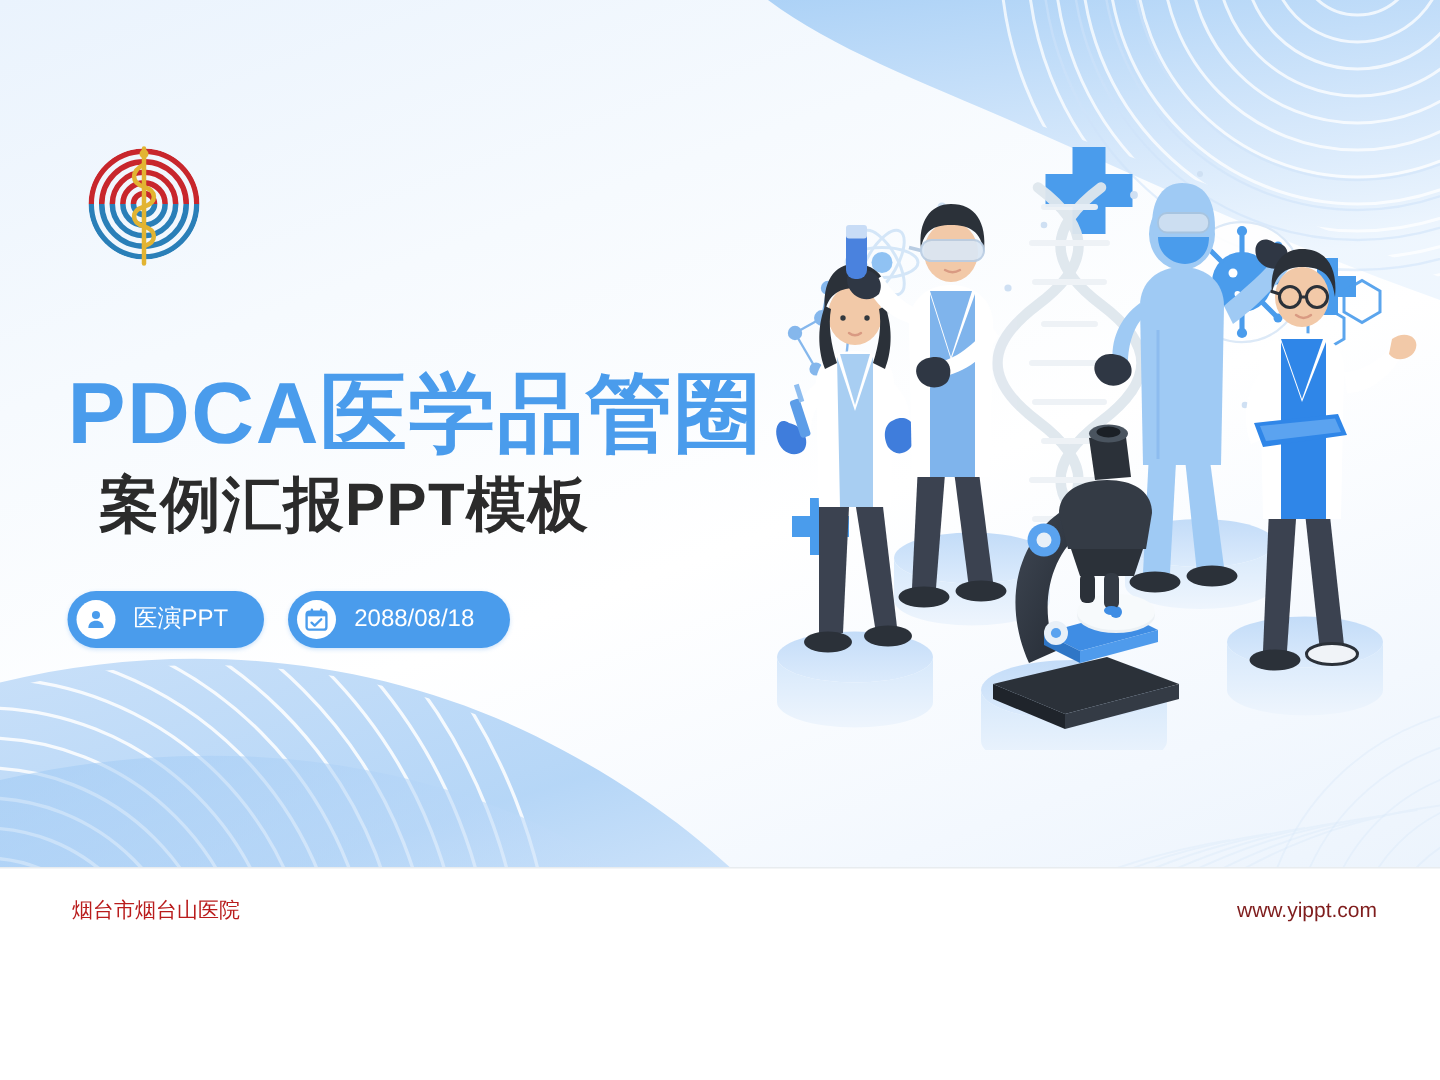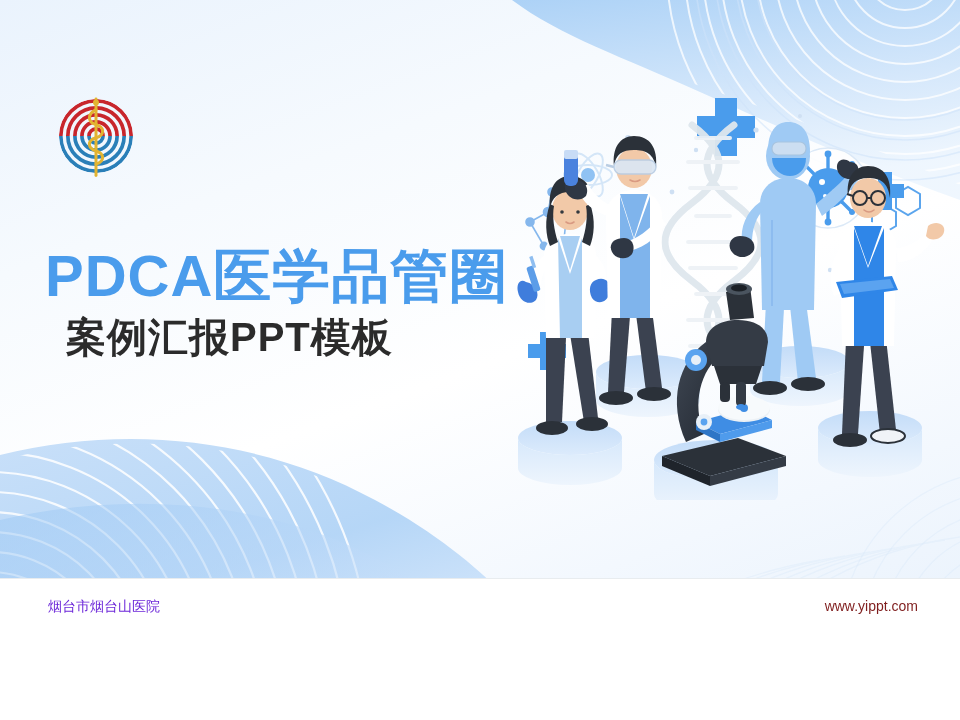--- a/index.html
+++ b/index.html
@@ -49,21 +49,21 @@
   
   .illus{position:absolute;left:500px;top:70px;width:460px;height:430px;}
   .illus svg{display:block;width:460px;height:430px;}
 
   
   .footer{
     position:absolute;left:0;bottom:0;width:960px;height:58px;background:#ffffff;
     border-top:1px solid #e8ecef;
   }
   .footer-left{
-    position:absolute;left:48px;top:19px;font-size:14px;color:#6d28d9;white-space:nowrap;
+    position:absolute;left:48px;top:19px;font-size:14px;color:#b91c1c;white-space:nowrap;
   }
   .footer-right{
     position:absolute;right:42px;top:19px;font-size:14px;color:#7f1d1d;white-space:nowrap;
   }
 </style>
 </head>
 <body>
 
 <div class="slide">
 
@@ -209,20 +209,46 @@
         <path d="M50,8 L50,95"></path>
         <path d="M50,20 C40,25 40,34 50,37 C60,40 60,49 50,52 C40,55 40,64 50,67 C60,70 60,79 50,82"></path>
       </g>
       <circle cx="50" cy="12" r="3.4" fill="#e2b432"></circle>
     </svg>
   </div>
 
   <div class="title-main">PDCA医学品管圈</div>
   <div class="title-sub">案例汇报PPT模板</div>
 
+  <div class="meta-row">
+
+    <div class="pill">
+      <span class="badge-ico">
+        <svg width="18" height="18" viewBox="0 0 24 24" aria-hidden="true">
+          <circle cx="12" cy="8" r="3.6" fill="#4a9cec"></circle>
+          <path d="M5.2,19.5 C5.2,15.4 8.3,13.2 12,13.2 C15.7,13.2 18.8,15.4 18.8,19.5 Z" fill="#4a9cec"></path>
+        </svg>
+      </span>
+      <span class="pill-text">医演PPT</span>
+    </div>
+
+    <div class="pill">
+      <span class="badge-ico">
+        <svg width="18" height="18" viewBox="0 0 24 24" aria-hidden="true">
+          <rect x="3.2" y="5" width="17.6" height="16" rx="2.4" fill="none" stroke="#4a9cec" stroke-width="2.1"></rect>
+          <rect x="3.2" y="5" width="17.6" height="4.2" fill="#4a9cec"></rect>
+          <rect x="6.8" y="2.2" width="2.2" height="4.4" rx="1.1" fill="#4a9cec"></rect>
+          <rect x="15" y="2.2" width="2.2" height="4.4" rx="1.1" fill="#4a9cec"></rect>
+          <path d="M7.6,14.8 L10.4,17.4 L16.2,11.8" fill="none" stroke="#4a9cec" stroke-width="2.1" stroke-linecap="round" stroke-linejoin="round"></path>
+        </svg>
+      </span>
+      <span class="pill-text">2088/08/18</span>
+    </div>
+
+  </div>
 
   <div class="illus">
     <svg viewBox="0 0 460 430" xmlns="http://www.w3.org/2000/svg" aria-hidden="true">
       <defs>
         <linearGradient id="pedG" x1="0" y1="0" x2="0" y2="1">
           <stop offset="0%" stop-color="#d6e8fb"></stop>
           <stop offset="100%" stop-color="#eef5fd"></stop>
         </linearGradient>
         <linearGradient id="pedTop" x1="0" y1="0" x2="0" y2="1">
           <stop offset="0%" stop-color="#c3dcf8"></stop>

